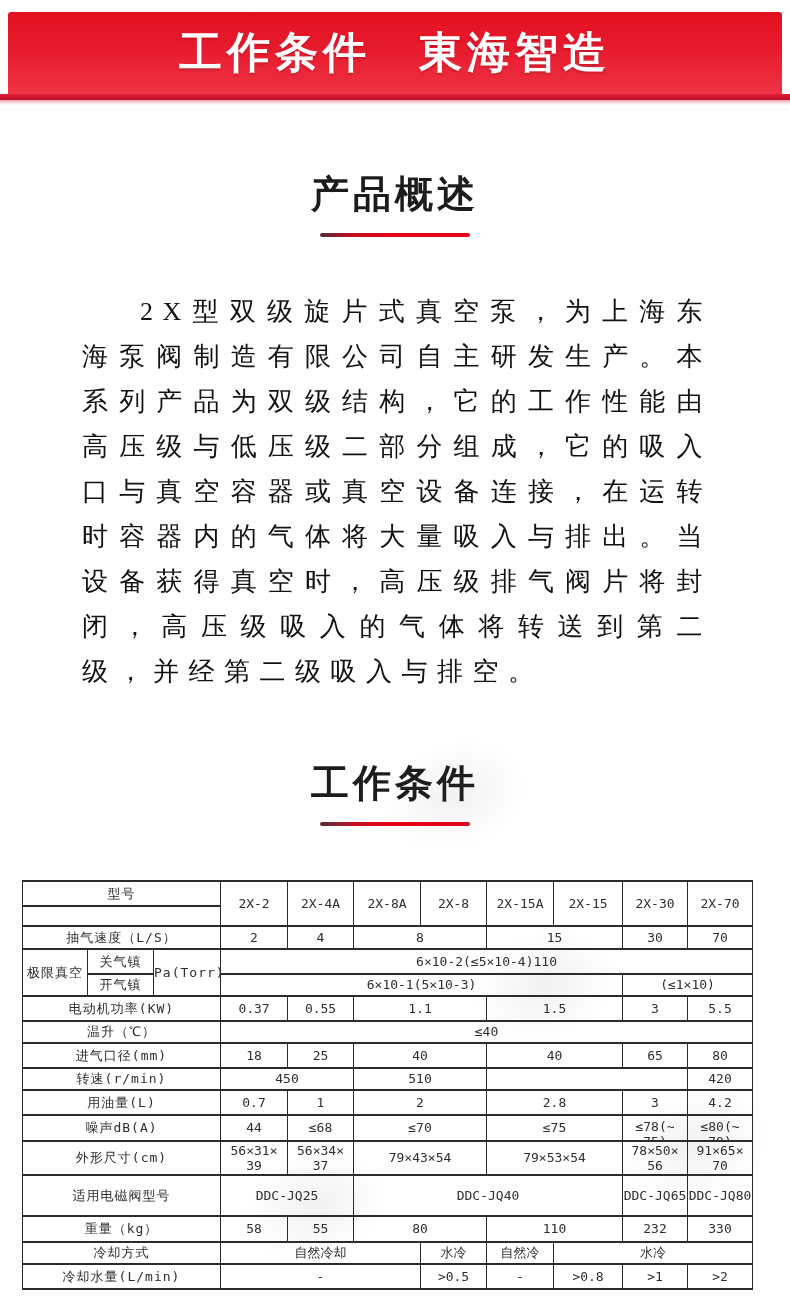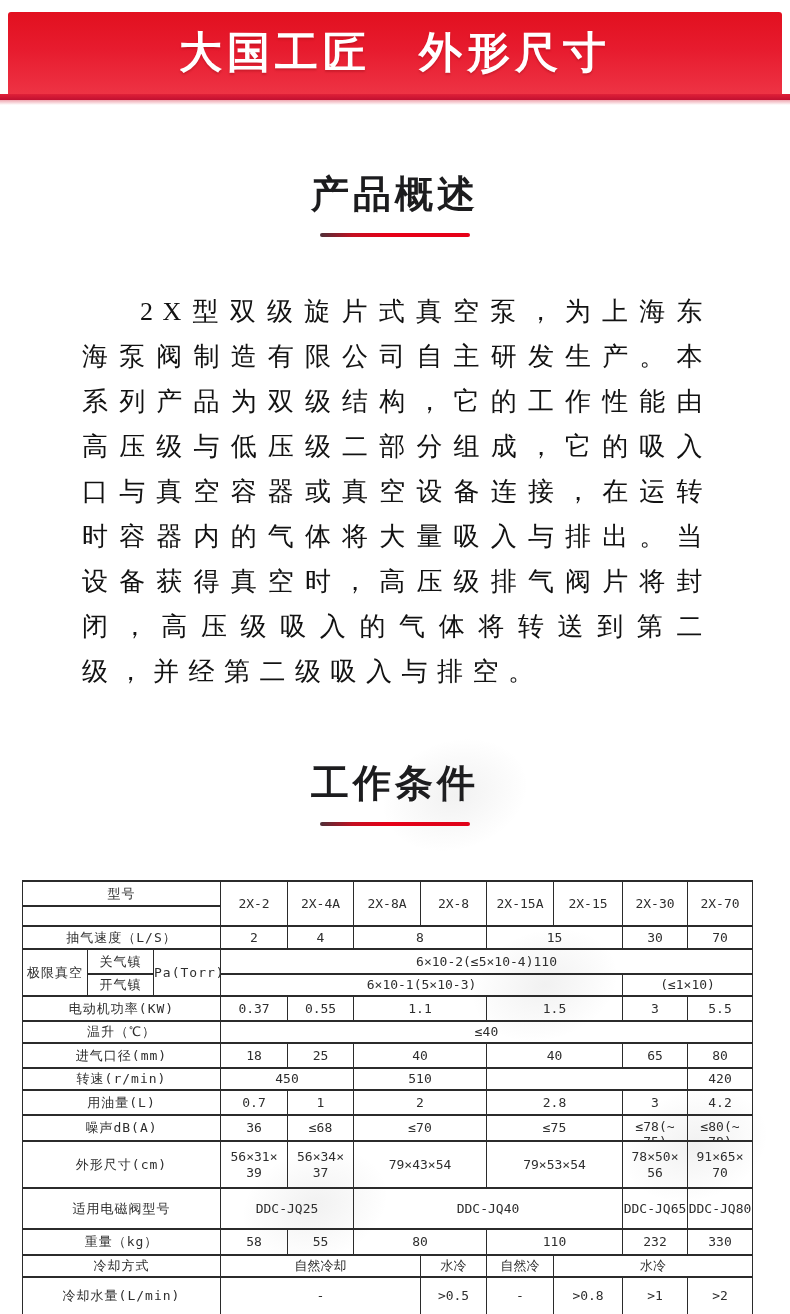--- a/index.html
+++ b/index.html
@@ -65,37 +65,37 @@
   .spec-table tbody tr:nth-child(2){height:20px;}
   .spec-table tbody tr:nth-child(3){height:23px;}
   .spec-table tbody tr:nth-child(4){height:25px;padding-left:24px;}
   .spec-table tbody tr:nth-child(5){height:22px;}
   .spec-table tbody tr:nth-child(6){height:25px;padding-left:20px;}
   .spec-table tbody tr:nth-child(7){height:22px;padding-left:44px;}
   .spec-table tbody tr:nth-child(8){height:25px;}
   .spec-table tbody tr:nth-child(9){height:22px;}
   .spec-table tbody tr:nth-child(10){height:25px;margin-top:16px;}
   .spec-table tbody tr:nth-child(11){height:24px;}
-  .spec-table tbody tr:nth-child(12){height:47px;margin-top:19px;}
+  .spec-table tbody tr:nth-child(12){height:34px;margin-top:19px;}
   .spec-table tbody tr:nth-child(13){height:41px;}
   .spec-table tbody tr:nth-child(14){height:26px;}
   .spec-table tbody tr:nth-child(15){height:22px;margin-left:8px;}
-  .spec-table tbody tr:nth-child(16){height:38px;}
+  .spec-table tbody tr:nth-child(16){height:25px;}
   
   .wm{
     position:absolute;width:150px;height:110px;pointer-events:none;
     background:radial-gradient(closest-side,rgba(60,60,60,.07),rgba(60,60,60,0));
     transform:rotate(-18deg);
   }
 </style>
 </head>
 <body>
 
 <div class="banner">
-  <span class="banner-title">大国工匠　外形尺寸</span>
+  <span class="banner-title">工作条件　東海智造</span>
 </div>
 <div class="banner-strip"></div>
 <div class="banner-fade"></div>
 
 <h2 class="section-title">产品概述</h2>
 <div class="title-underline"></div>
 <p class="overview-text">2X型双级旋片式真空泵，为上海东海泵阀制造有限公司自主研发生产。本系列产品为双级结构，它的工作性能由高压级与低压级二部分组成，它的吸入口与真空容器或真空设备连接，在运转时容器内的气体将大量吸入与排出。当设备获得真空时，高压级排气阀片将封闭，高压级吸入的气体将转送到第二级，并经第二级吸入与排空。</p>
 
 <h2 class="section-title">工作条件</h2>
 <div class="title-underline"></div>
@@ -396,21 +396,21 @@
         </td>
       </tr>
       <tr>
         <td colspan="3" class="lbl ">
           <div class="cw">
             <div>噪声dB(A)</div>
           </div>
         </td>
         <td class="">
           <div class="cw">
-            <div>36</div>
+            <div>44</div>
           </div>
         </td>
         <td class="">
           <div class="cw">
             <div>≤68</div>
           </div>
         </td>
         <td colspan="2" class="">
           <div class="cw">
             <div>≤70</div>

